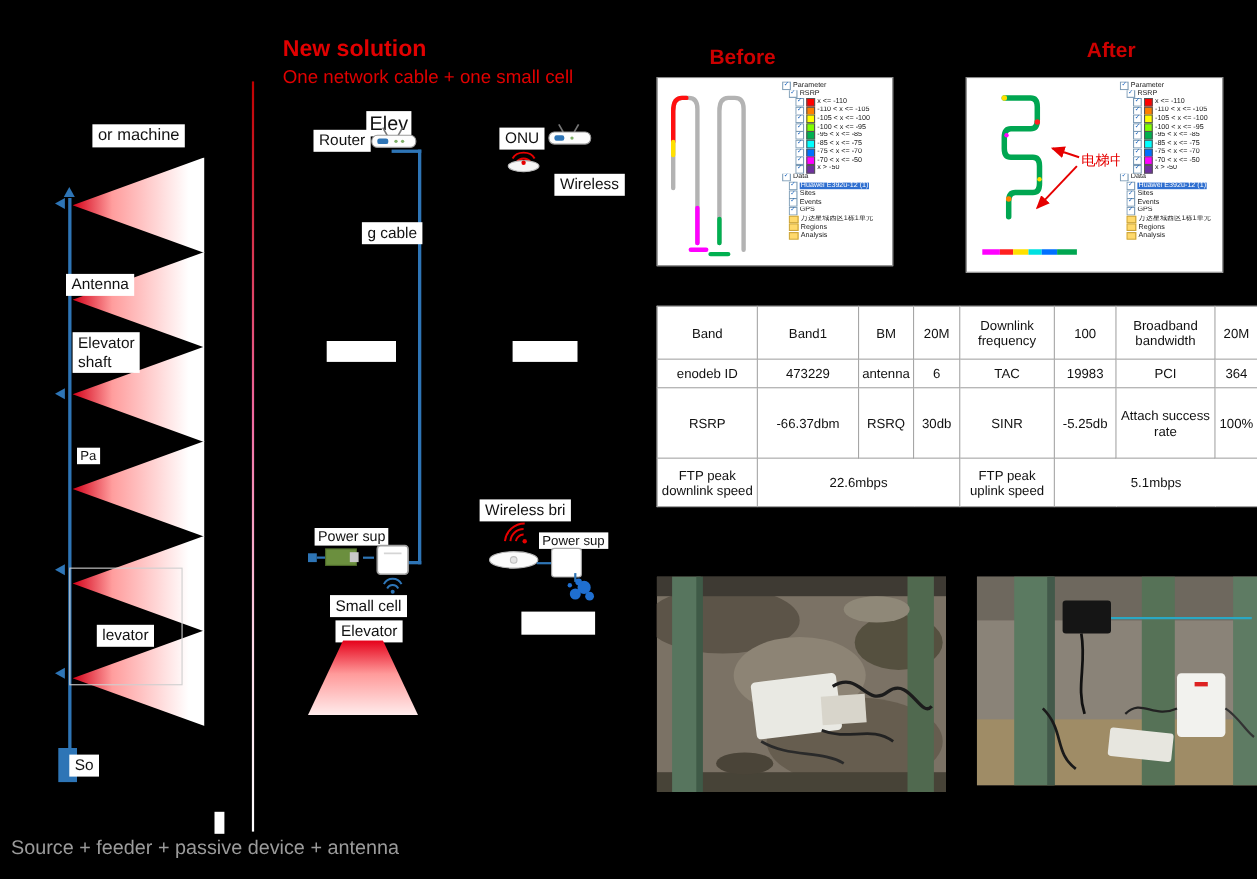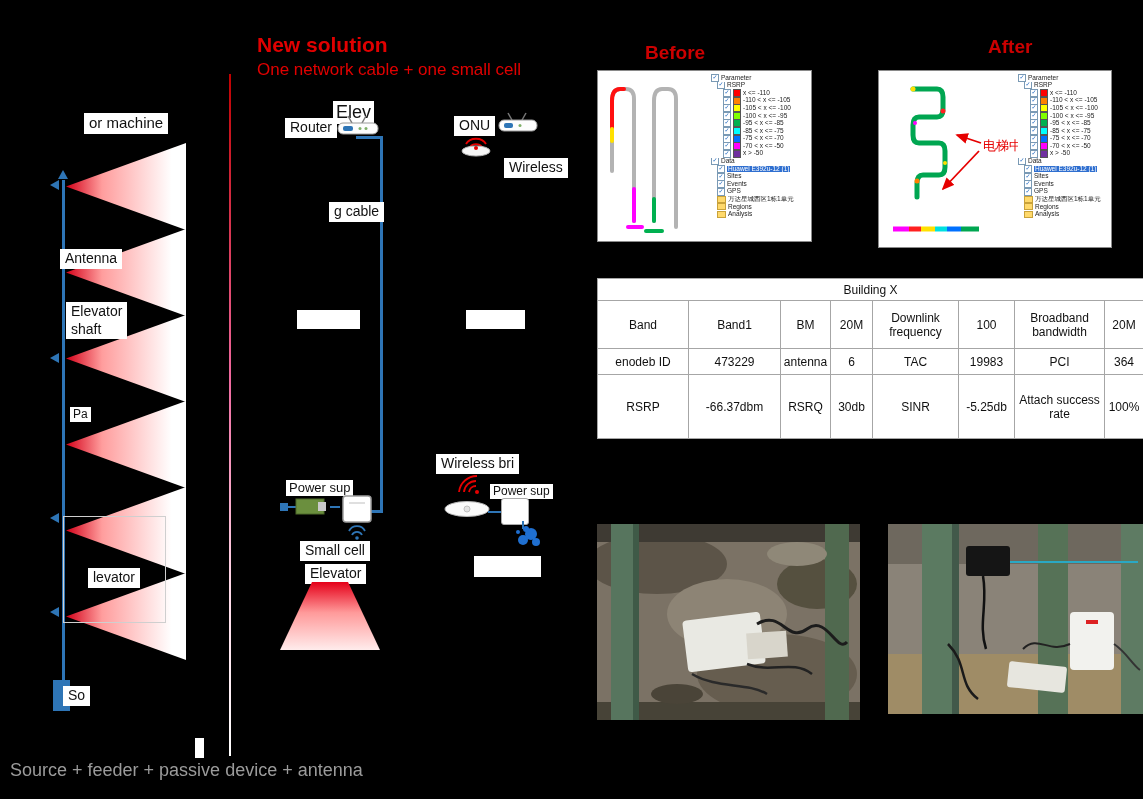--- a/index.html
+++ b/index.html
@@ -405,23 +405,20 @@
         <col style="width:91px">
           <col style="width:92px">
           <col style="width:50px">
           <col style="width:42px">
         <col style="width:86px">
           <col style="width:56px">
           <col style="width:90px">
           <col style="width:39px">
       </colgroup>
       <tbody>
-          <tr class="tr-title">
-            <td colspan="8">Building X</td>
-          </tr>
       <tr class="tr-a">
         <td>Band</td>
         <td>Band1</td>
         <td>BM</td>
         <td>20M</td>
         <td>Downlink frequency</td>
         <td>100</td>
         <td>Broadband bandwidth</td>
         <td>20M</td>
       </tr>
@@ -438,20 +435,26 @@
       <tr class="tr-c">
         <td>RSRP</td>
         <td>-66.37dbm</td>
         <td>RSRQ</td>
         <td>30db</td>
         <td>SINR</td>
         <td>-5.25db</td>
         <td>Attach success rate</td>
         <td>100%</td>
       </tr>
+      <tr class="tr-d">
+        <td>FTP peak downlink speed</td>
+        <td colspan="3">22.6mbps</td>
+        <td>FTP peak uplink speed</td>
+        <td colspan="3">5.1mbps</td>
+      </tr>
     </tbody>
       </table>
   </div>
 
   <div class="abs" style="left:597px;top:524px">
     <svg width="263" height="196" viewBox="0 0 263 196">
       <rect width="263" height="196" fill="#7b7265"></rect>
       <ellipse cx="60" cy="40" rx="70" ry="30" fill="#5c5448"></ellipse>
       <ellipse cx="180" cy="150" rx="80" ry="40" fill="#665d4f"></ellipse>
       <ellipse cx="130" cy="90" rx="60" ry="35" fill="#8d8475"></ellipse>

